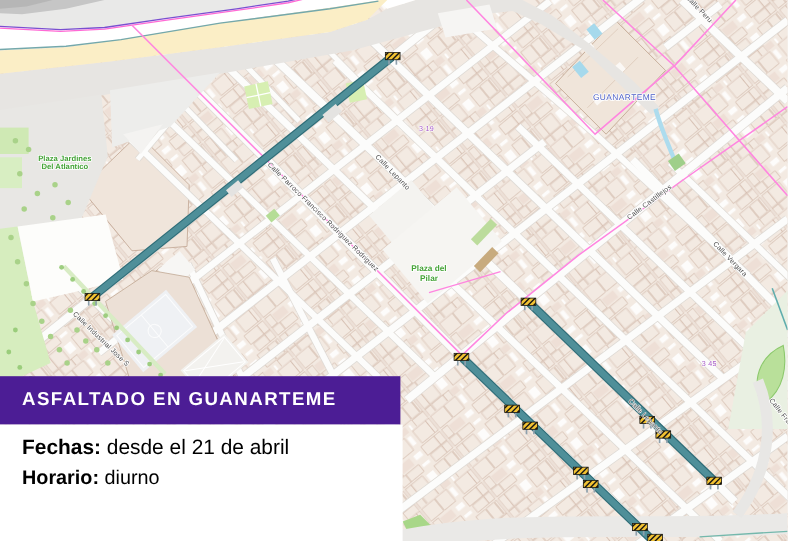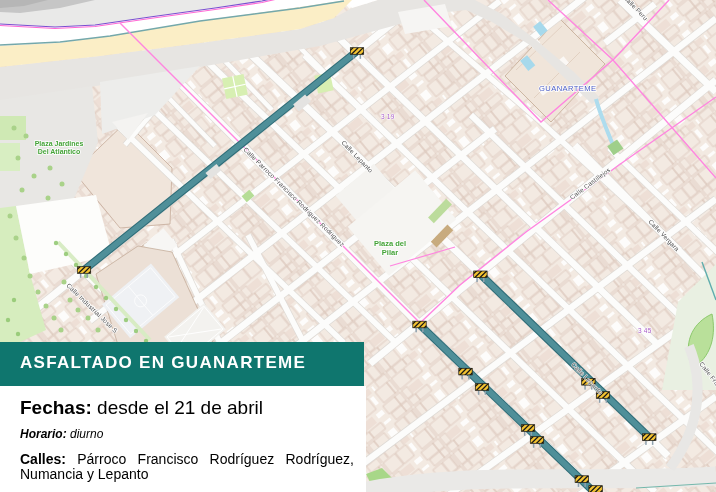--- a/index.html
+++ b/index.html
@@ -1,23 +1,23 @@
 <!DOCTYPE html>
 <html><head><meta charset="utf-8">
 <style>
 html,body{margin:0;padding:0;}
 body{width:716px;height:492px;overflow:hidden;font-family:"Liberation Sans",sans-serif;}
 .wrap{position:relative;width:716px;height:492px;overflow:hidden;}
 .map{position:absolute;left:0;top:0;}
-.banner{position:absolute;left:0;top:342px;width:364px;height:44px;background:#0f766e;}
+.banner{position:absolute;left:0;top:342px;width:364px;height:44px;background:#4c1d95;}
 .banner h1{position:absolute;left:20px;top:11.5px;margin:0;font-size:17px;line-height:17px;letter-spacing:1.3px;color:#ffffff;font-weight:bold;}
 .box{position:absolute;left:0;top:386px;width:366px;height:106px;background:#ffffff;color:#1d1d1d;}
 .t{position:absolute;left:20px;}
 .f1{top:400px;font-size:19px;line-height:16px;}
-.f2{top:425.5px;font-size:12px;line-height:16px;font-style:italic;}
+.f2{top:425.5px;font-size:18px;line-height:16px;}
 .f3{top:451.5px;font-size:14px;line-height:15px;width:334px;text-align:justify;}
 b{font-weight:bold;}
 </style></head>
 <body>
 <div class="wrap">
 <div class="map"><svg width="716" height="492" viewBox="0 0 716 492">
         <defs>
           <pattern id="blds" width="60" height="60" patternUnits="userSpaceOnUse" patternTransform="rotate(-39.5)">
             <rect width="60" height="60" fill="#f3eae2"></rect>
             <g fill="none" stroke="#d3baac" stroke-width="0.55">
@@ -285,13 +285,12 @@
         <text x="390" y="255" text-anchor="middle" font-family="Liberation Sans, sans-serif" font-size="7.5" font-weight="bold" fill="#44a337" stroke="#ffffff" stroke-width="1.5" style="paint-order:stroke">Pilar</text>
         <text transform="translate(381,119) rotate(0)" font-family="Liberation Sans, sans-serif" font-size="6.5" font-weight="normal" fill="#a85cc8" letter-spacing="0.2" stroke="#ffffff" stroke-width="1.1" style="paint-order:stroke">3 19</text>
         <text transform="translate(638,333) rotate(0)" font-family="Liberation Sans, sans-serif" font-size="6.5" font-weight="normal" fill="#a85cc8" letter-spacing="0.2" stroke="#ffffff" stroke-width="1.1" style="paint-order:stroke">3 45</text>
       </svg></div>
 <div class="banner">
       <h1>ASFALTADO EN GUANARTEME</h1>
     </div>
 <div class="box"></div>
 <div class="t f1"><b>Fechas:</b> desde el 21 de abril</div>
 <div class="t f2"><b>Horario:</b> diurno</div>
-<div class="t f3"><b>Calles:</b> Párroco Francisco Rodríguez Rodríguez, Numancia y Lepanto</div>
 </div>
 </body></html>

